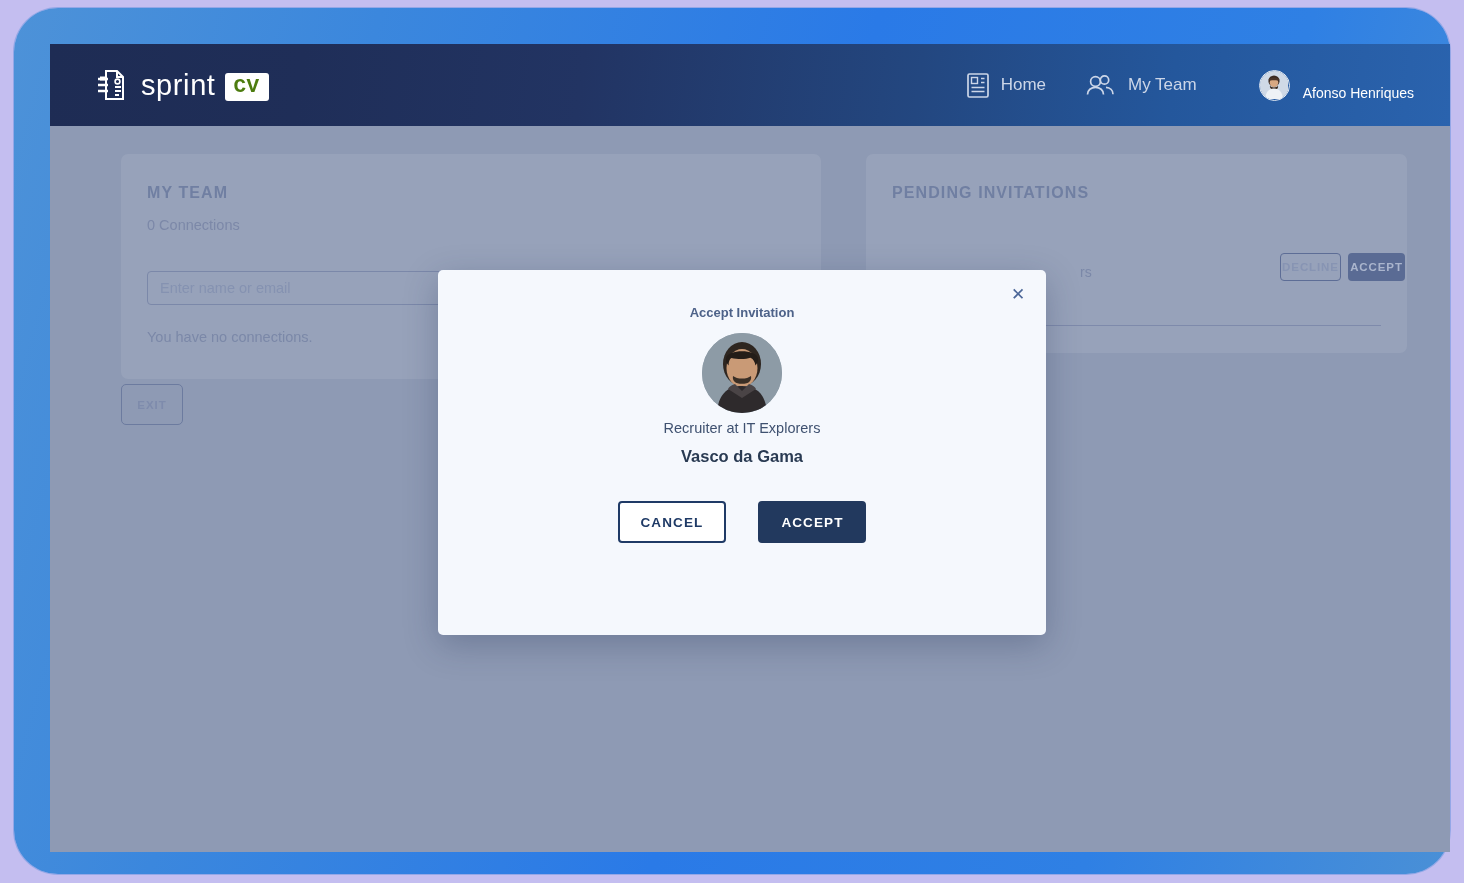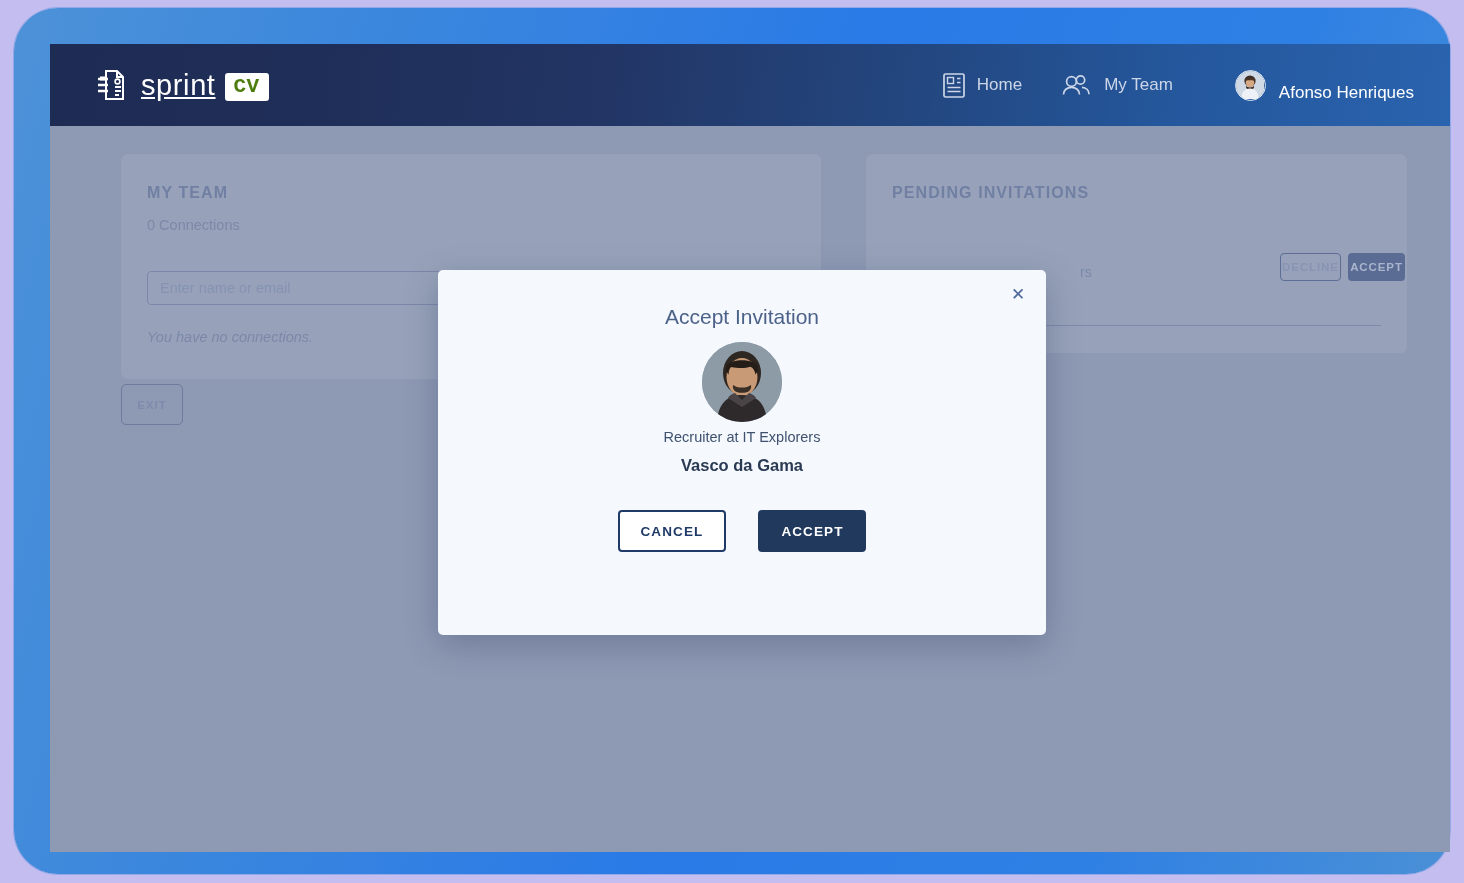--- a/index.html
+++ b/index.html
@@ -60,21 +60,20 @@
     align-items: center;
     gap: 13px;
     margin-left: 46px;
   }
   .brand-mark { width: 32px; height: 34px; display: block; }
   .brand-word {
     font-size: 29px;
     letter-spacing: .6px;
     color: #ffffff;
     font-weight: 400;
-    text-decoration: underline;
   }
   .brand-badge {
     display: inline-block;
     background: #ffffff;
     color: #4d7c0f;
     font-size: 21px;
     font-weight: 700;
     letter-spacing: .5px;
     padding: 2px 9px 3px;
     border-radius: 3px;
@@ -106,21 +105,21 @@
     align-items: center;
     gap: 13px;
     margin-left: 22px;
     cursor: pointer;
   }
   .avatar-sm {
     width: 31px; height: 31px; border-radius: 50%;
     border: 1.5px solid #dfe7f2;
     overflow: hidden; flex: none;
   }
-  #user-name { color: #ffffff; font-size: 17px; margin-top: 16px; }
+  #user-name { color: #ffffff; font-size: 14px; margin-top: 16px; }
 
   
   #page-body { position: relative; height: 726px; background: #8e9ab4; }
 
   .panel {
     position: absolute;
     background: rgba(255,255,255,.085);
     border-radius: 7px;
   }
   #panel-team    { left: 71px;  top: 28px; width: 700px; height: 225px; }
@@ -146,21 +145,20 @@
     font-size: 14.5px;
     font-family: "Liberation Sans", sans-serif;
     padding: 0 12px;
   }
   #team-search::placeholder { color: #8592b1; }
 
   #team-empty {
     position: absolute; left: 26px; top: 175px;
     font-size: 14.5px; color: #778височ;
     color: #7b88a8;
-    font-style: italic;
   }
 
   .inv-divider {
     position: absolute; left: 26px; top: 171px;
     width: 489px; height: 1px; background: #7e8aab;
   }
   #inv-role {
     position: absolute; left: 214px; top: 110px;
     font-size: 14px; color: #7b88a8;
   }
@@ -215,22 +213,22 @@
     position: absolute; right: 13px; top: 9px;
     width: 30px; height: 30px;
     border: none; background: transparent;
     color: #4c6798; font-size: 17px; line-height: 1;
     cursor: pointer;
     font-family: "Liberation Sans", sans-serif;
   }
   #modal-title {
     text-align: center;
     margin-top: 35px;
-    font-size: 21px;
-    font-weight: 400;
+    font-size: 13px;
+    font-weight: 700;
     color: #4d6289;
   }
   #modal-avatar {
     width: 80px; height: 80px; border-radius: 50%;
     margin: 13px auto 0;
     overflow: hidden;
     background: #8c9aa6;
   }
   #modal-person {
     text-align: center;

